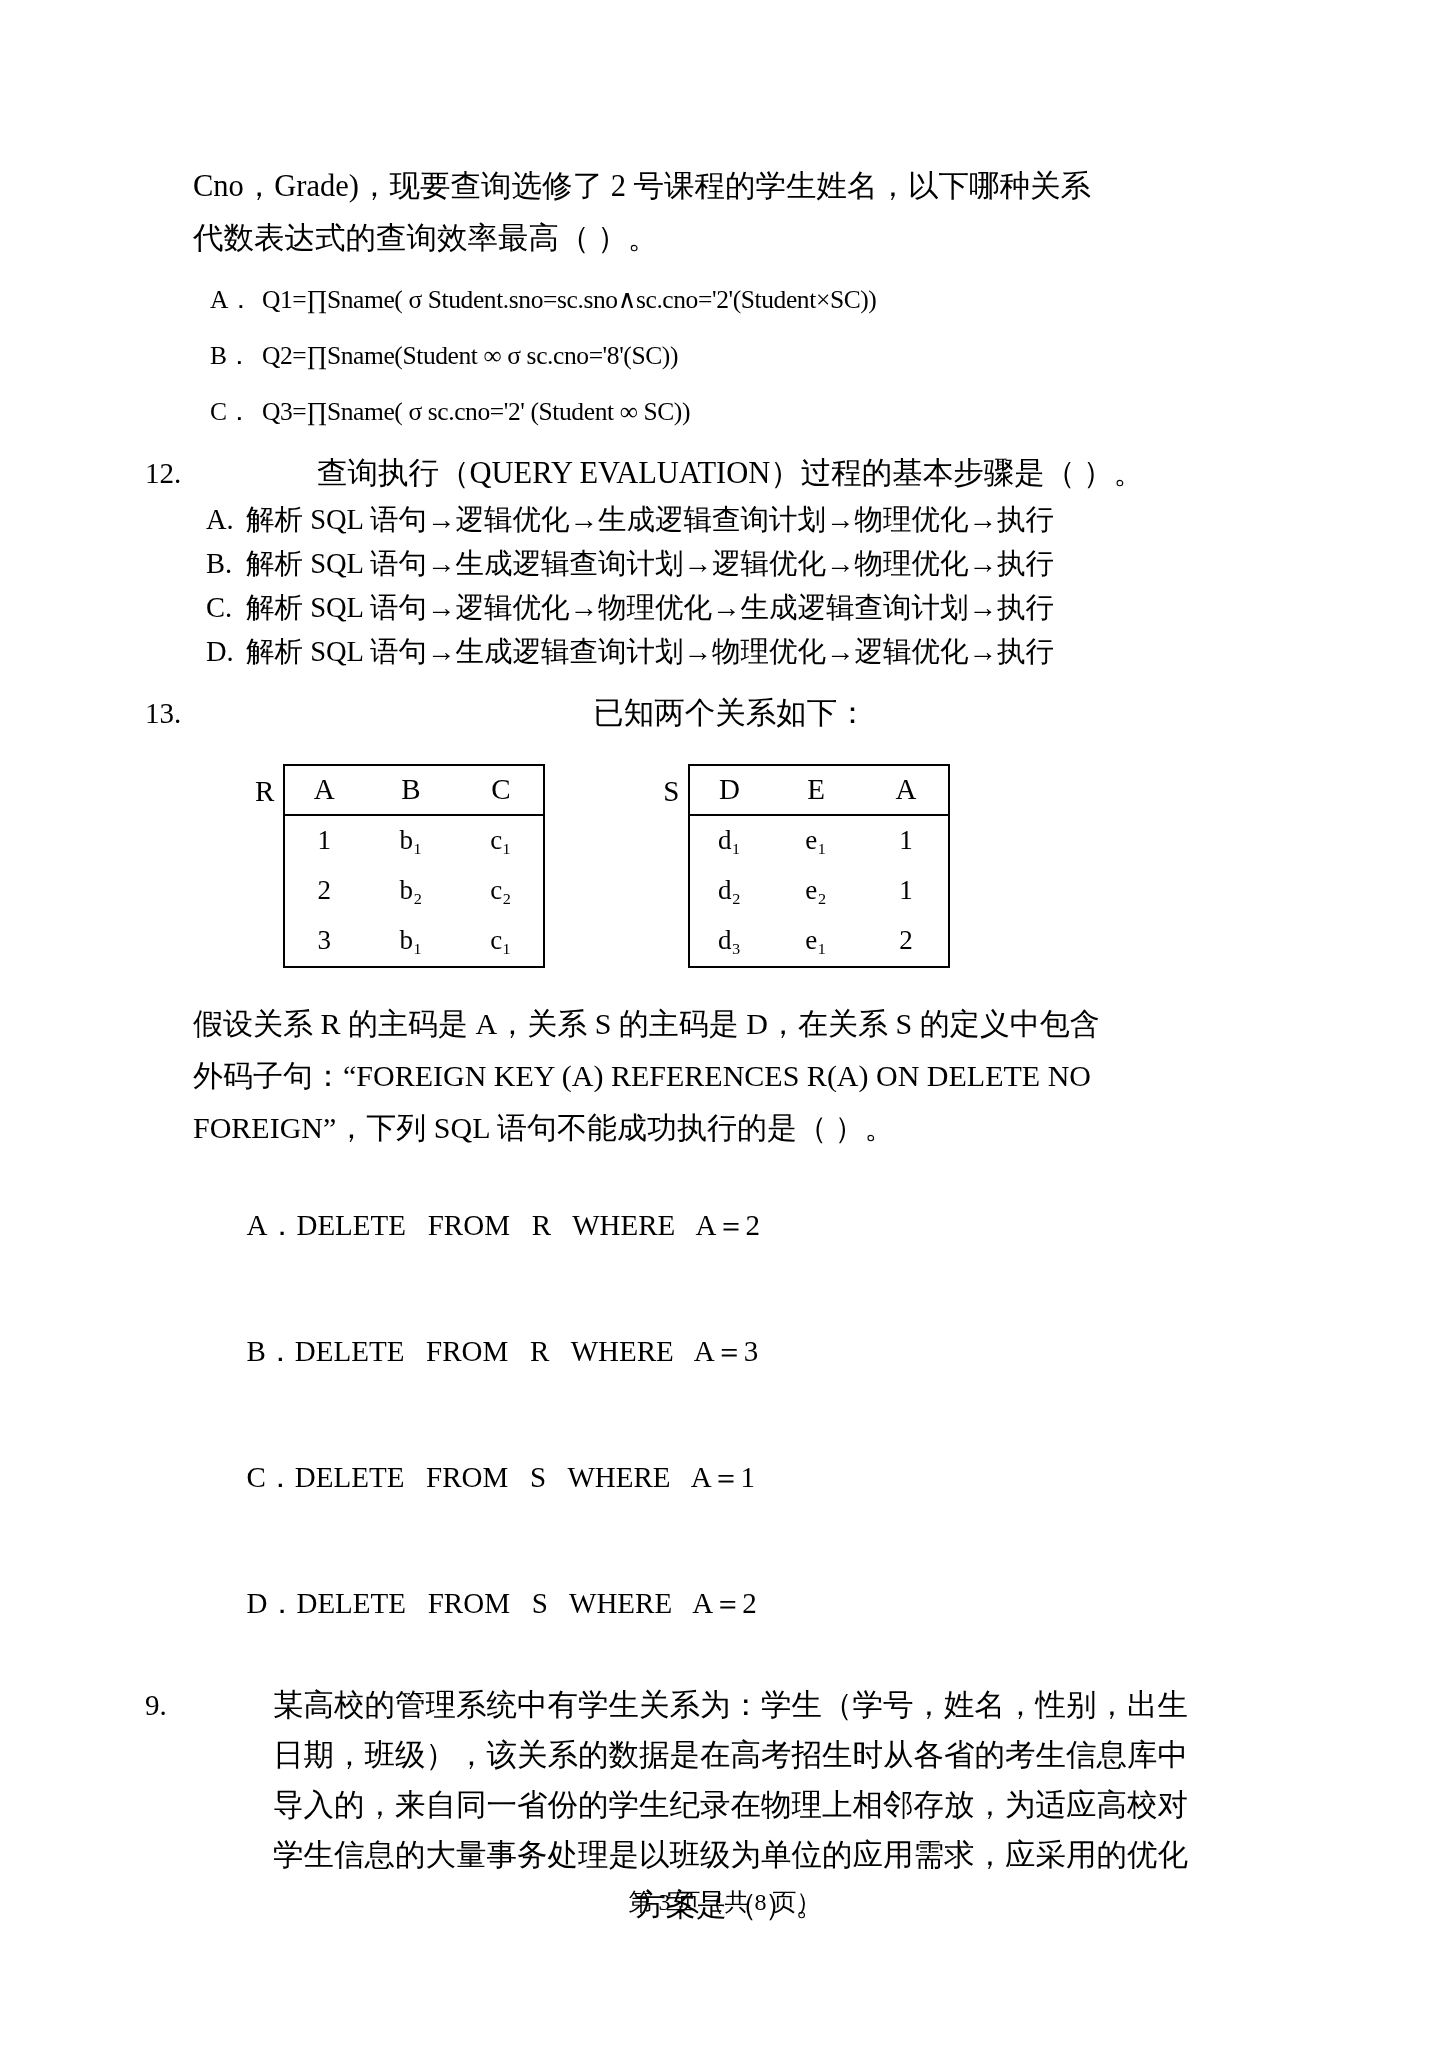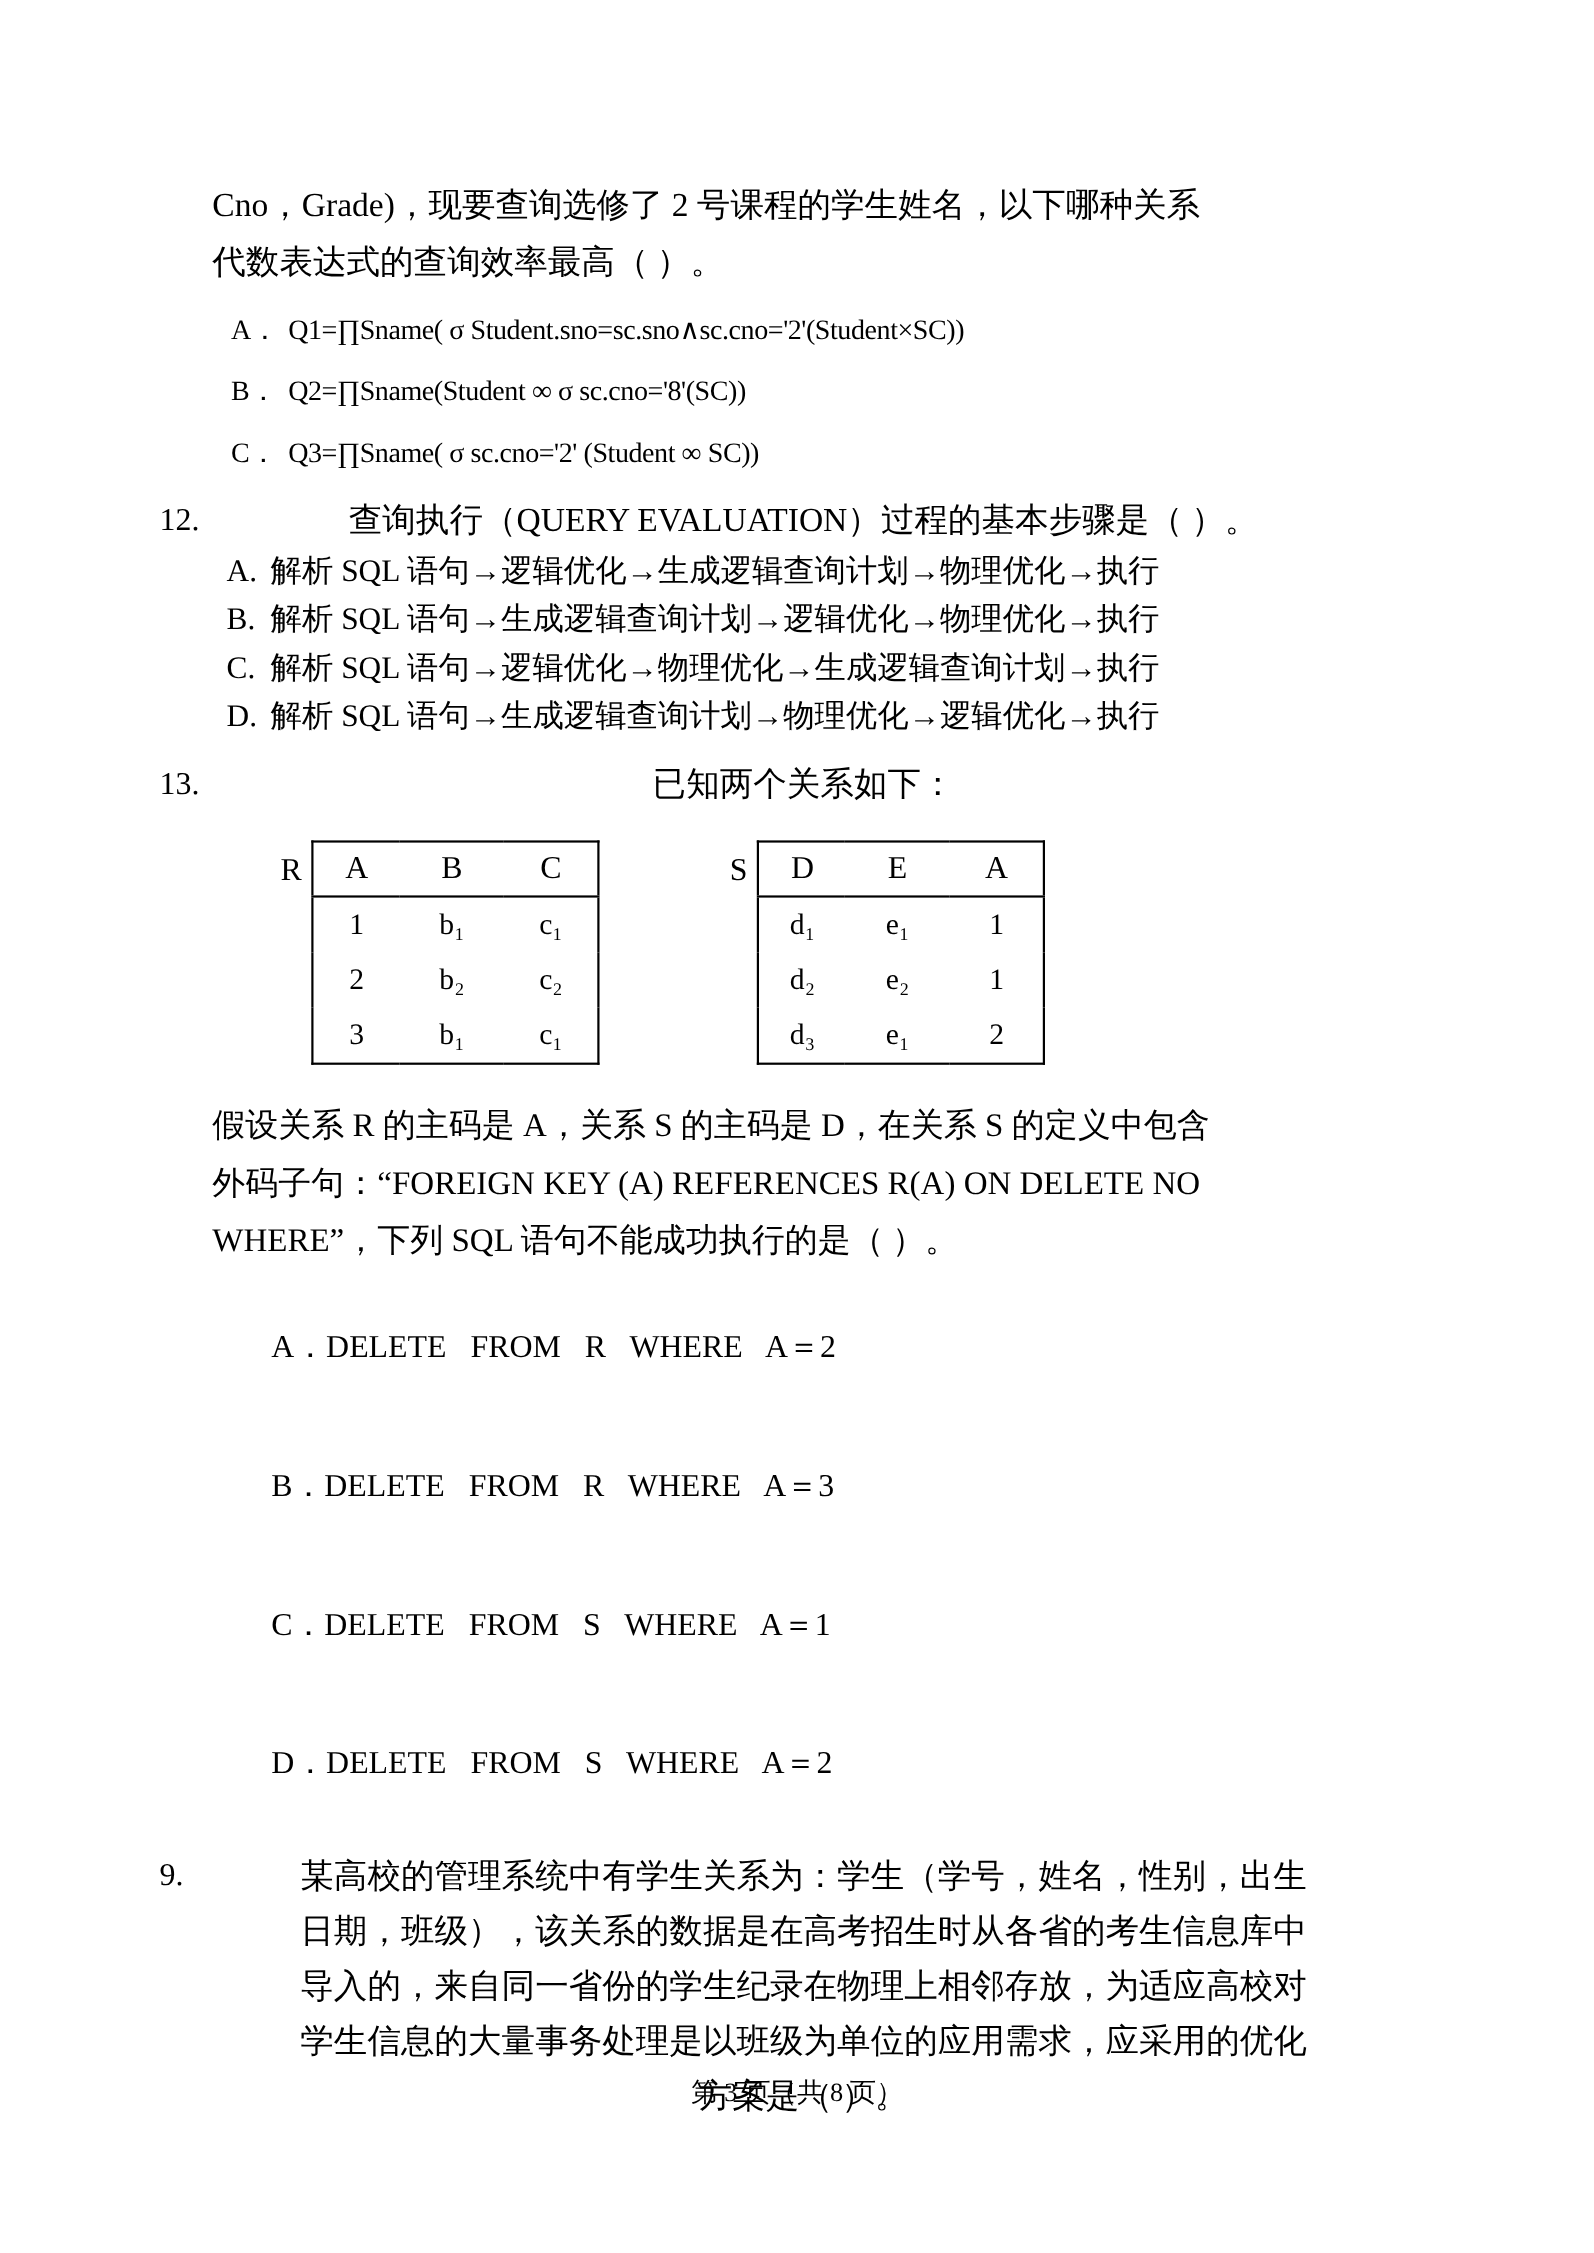--- a/index.html
+++ b/index.html
@@ -258,21 +258,21 @@
             </tr>
           </tbody>
         </table>
       </div>
 
     </div>
 
     <div class="mid-par">
       <div>假设关系 R 的主码是 A，关系 S 的主码是 D，在关系 S 的定义中包含</div>
       <div>外码子句：“FOREIGN KEY (A) REFERENCES R(A) ON DELETE NO</div>
-      <div>WHERE”，下列 SQL 语句不能成功执行的是（      ）。</div>
+      <div>FOREIGN”，下列 SQL 语句不能成功执行的是（      ）。</div>
     </div>
 
     <div class="spacer-8"></div>
 
     <div class="sql-opt">
       <span class="lbl">A．</span><span>DELETE   FROM   R   WHERE   A＝2</span>
     </div>
     <div class="sql-opt">
       <span class="lbl">B．</span><span>DELETE   FROM   R   WHERE   A＝3</span>
     </div>

